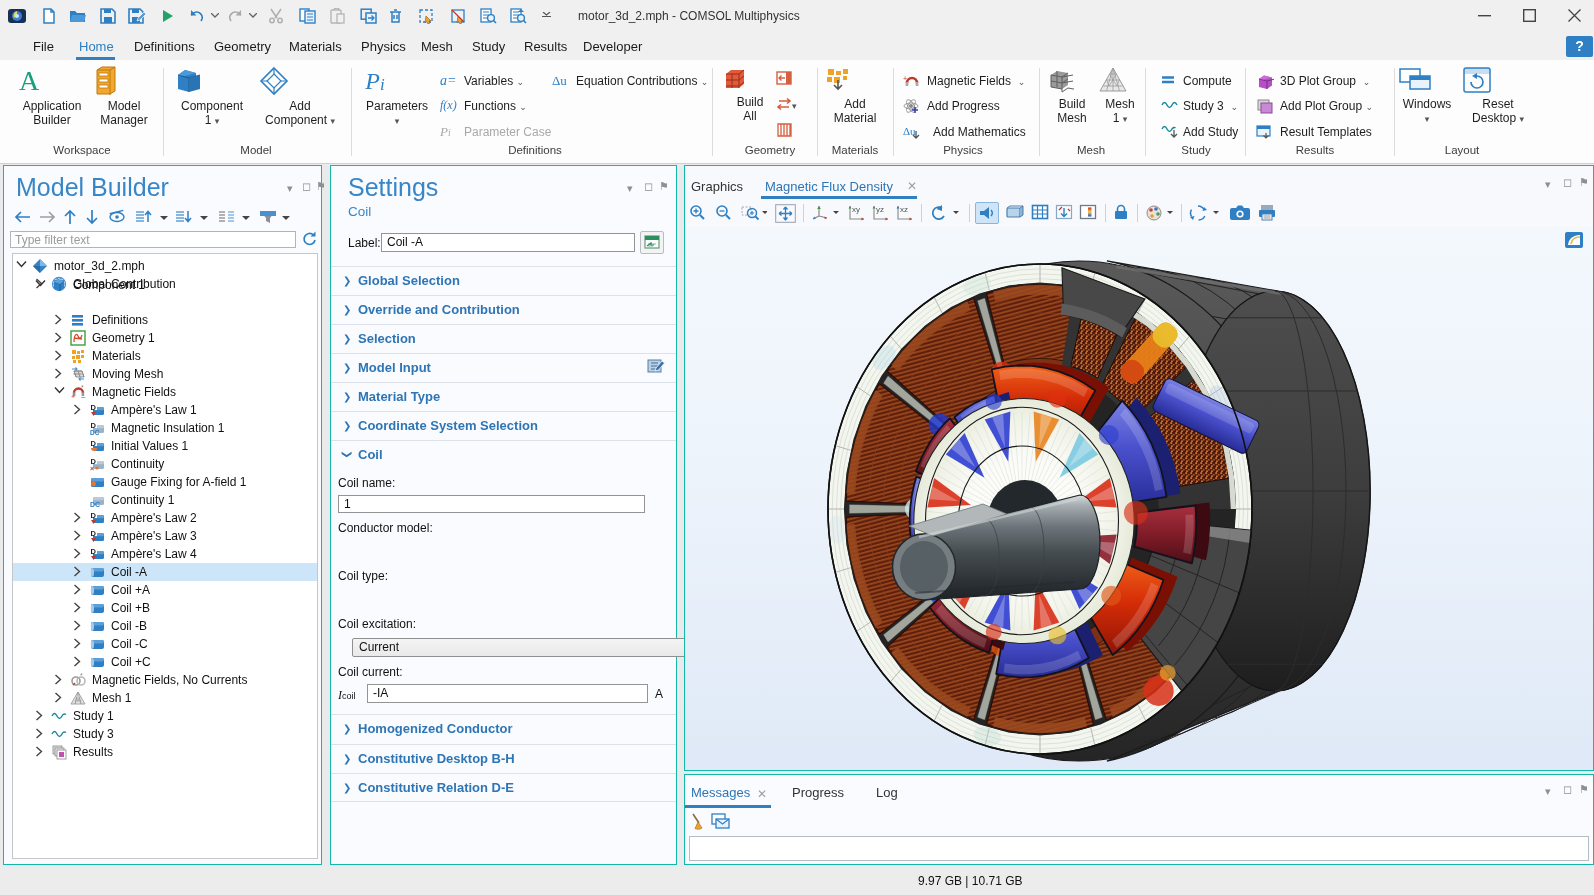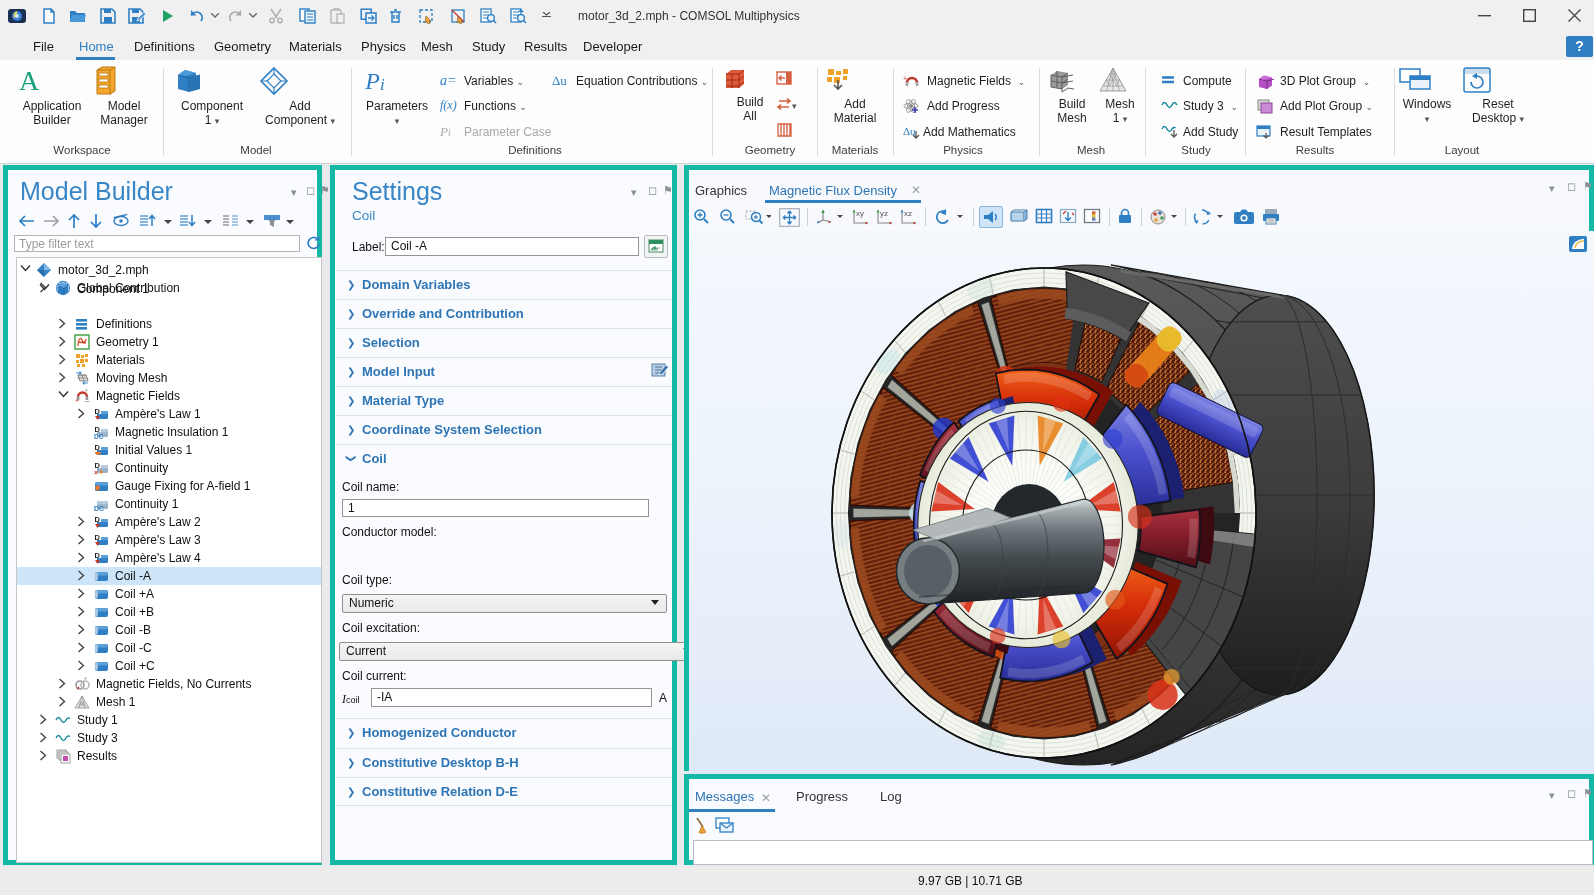--- a/index.html
+++ b/index.html
@@ -21,21 +21,21 @@
 .rib-sep { position:absolute; top:8px; height:88px; width:1px; background:#dcdcdc; }
 .rib-label { position:absolute; top:84px; text-align:center; font-size:11.5px; color:#3c3c3c; width:140px; }
 .bigbtn { position:absolute; top:4px; text-align:center; font-size:12px; color:#1e1e1e; }
 .bigbtn .bicon { margin:2px auto 3px auto; }
 .smallrow { position:absolute; height:18px; font-size:12px; color:#1e1e1e; white-space:nowrap; }
 .smallrow .sicon { position:absolute; left:0; top:1px; }
 .smallrow .stxt { position:absolute; left:22px; top:2px; }
 .chev { color:#555; font-size:9px; }
 
 #main { position:absolute; left:0; top:165px; width:1594px; height:702px; background:#e8eaec; }
-.panel { position:absolute; background:#fafbfe; border:5px solid #14b8a6; }
+.panel { position:absolute; background:#fafbfe; border:1px solid #14b8a6; }
 #left-panel { left:3px; top:0px; width:319px; height:700px; }
 #settings-panel { left:330px; top:0px; width:347px; height:700px; }
 #right-panel { left:684px; top:0px; width:910px; height:606px; }
 #messages-panel { left:684px; top:609px; width:910px; height:91px; }
 
 .phead { color:#3986c7; font-size:25px; }
 .winctl { position:absolute; color:#8a8f98; font-size:11px; }
 
 #mb-toolbar { position:absolute; left:10px; top:42px; height:18px; }
 #filterbox { position:absolute; left:6px; top:65px; width:286px; height:17px; background:#fff; border:1px solid #b4b4b4; color:#9b9b9b; font-size:12px; padding:1px 4px; }
@@ -400,21 +400,21 @@
       </span>
     <span class="stxt" style="left:24px">Add Progress</span>
   </div>
   <div class="smallrow" style="left:903px;top:63px">
     <span class="sicon">
         <svg width="18" height="16" viewBox="0 0 18 16">
           <text x="0" y="11" font-size="11" fill="#2e7fc4" font-family="Liberation Serif">Δu</text>
           <path d="M13 7 v7 M10 11 l3 3 3 -3" fill="none" stroke="#555" stroke-width="1.3"></path>
         </svg>
       </span>
-    <span class="stxt" style="left:20px">Add Mathematics</span>
+    <span class="stxt" style="left:30px">Add Mathematics</span>
   </div>
   <div class="rib-label" style="left:893px">Physics</div>
   <div class="rib-sep" style="left:1039px"></div>
 
   <div class="bigbtn" style="left:1046px;width:52px">
     <div class="bicon">
         <svg width="28" height="28" viewBox="0 0 28 28">
           <path d="M5 9 l6 -4 11 2 0 12 -6 4 -11 -2 z" fill="#9a9a9a"></path>
           <path d="M5 9 l11 2 11 -2 M16 11 v15 M5 15 l11 2 11 -2 M11 5 v16 M5 9 v12 l11 2" fill="none" stroke="#5f5f5f" stroke-width="1"></path>
           <path d="M16 11 l6 -4 M16 17 l6 -4 M16 26 l6 -4 11 2" fill="none" stroke="#5f5f5f" stroke-width="1"></path>
@@ -999,21 +999,21 @@
     <div class="abs" style="left:309px;top:65px;width:24px;height:23px;background:#f2f3f5;border:1px solid #b9bcc2;border-radius:2px">
         <svg width="16" height="14" viewBox="0 0 16 14" style="margin:3px auto">
           <rect x="1" y="1" width="14" height="12" fill="#fff" stroke="#6a9c78" stroke-width="1.2"></rect>
           <rect x="1" y="1" width="14" height="4" fill="#2e8f5e"></rect>
           <path d="M4 9 h8 M4 11 h5" stroke="#8aa" stroke-width="1"></path>
           <path d="M3 11 l4 -3 v2 h3" stroke="#2e8f5e" stroke-width="1.2" fill="none"></path>
         </svg>
       </div>
     <div class="sec-sep" style="top:100px"></div>
     <div class="sec-chev" style="top:109px">❯</div>
-      <div class="sec-head" style="top:107px;left:27px">Domain Variables</div>
+      <div class="sec-head" style="top:107px;left:27px">Global Selection</div>
     <div class="sec-sep" style="top:129px"></div>
     <div class="sec-chev" style="top:138px">❯</div>
       <div class="sec-head" style="top:136px;left:27px">Override and Contribution</div>
     <div class="sec-sep" style="top:158px"></div>
     <div class="sec-chev" style="top:167px">❯</div>
       <div class="sec-head" style="top:165px;left:27px">Selection</div>
     <div class="sec-sep" style="top:187px"></div>
     <div class="sec-chev" style="top:196px">❯</div>
       <div class="sec-head" style="top:194px;left:27px">Model Input</div>
     <div class="abs" style="left:316px;top:192px">
@@ -1029,23 +1029,22 @@
     <div class="sec-sep" style="top:245px"></div>
     <div class="sec-chev" style="top:254px">❯</div>
       <div class="sec-head" style="top:252px;left:27px">Coordinate System Selection</div>
     <div class="sec-sep" style="top:274px"></div>
     <div class="sec-chev" style="top:283px;transform:rotate(90deg)">❯</div>
       <div class="sec-head" style="top:281px;left:27px">Coil</div>
     <div class="slabel" style="left:7px;top:310px">Coil name:</div>
     <div class="sinput" style="left:7px;top:329px;width:307px;height:18px">1</div>
     <div class="slabel" style="left:7px;top:355px">Conductor model:</div>
     <div class="slabel" style="left:7px;top:403px">Coil type:</div>
-    <div class="sdrop" style="left:7px;top:424px;width:325px;height:19px">Numeric<span class="arr"></span></div>
     <div class="slabel" style="left:7px;top:451px">Coil excitation:</div>
-    <div class="sdrop" style="left:4px;top:472px;width:360px;height:19px">Current<span class="arr"></span></div>
+    <div class="sdrop" style="left:21px;top:472px;width:360px;height:19px">Current<span class="arr"></span></div>
     <div class="slabel" style="left:7px;top:499px">Coil current:</div>
     <div class="slabel" style="left:7px;top:522px;font-style:italic;font-family:'Liberation Serif'">I<span style="font-size:9px;font-style:normal;font-family:'Liberation Sans'">coil</span></div>
     <div class="sinput" style="left:36px;top:518px;width:281px;height:19px">-IA</div>
     <div class="slabel" style="left:324px;top:521px">A</div>
     <div class="sec-sep" style="top:548px"></div>
     <div class="sec-chev" style="top:557px">❯</div>
       <div class="sec-head" style="top:555px;left:27px">Homogenized Conductor</div>
     <div class="sec-sep" style="top:578px"></div>
     <div class="sec-chev" style="top:587px">❯</div>
       <div class="sec-head" style="top:585px;left:27px">Constitutive Desktop B-H</div>

